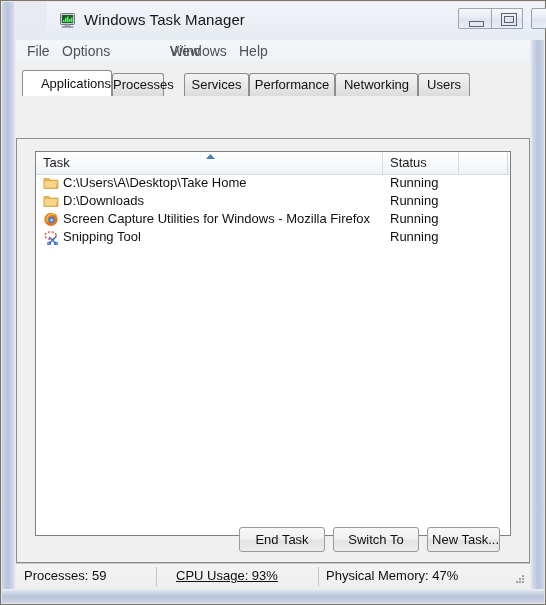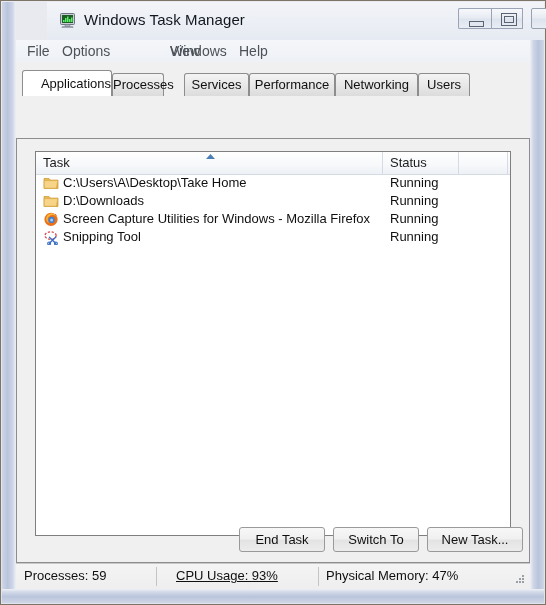--- a/index.html
+++ b/index.html
@@ -413,21 +413,21 @@
                 </svg></span>
               <span class="rtask">Snipping Tool</span>
               <span class="rstatus" style="left: 354px;">Running</span>
             </div>
           </div>
       </div>
 
       <div id="buttonrow">
         <div class="btn" style="left: 222px; width: 86px;">End Task</div>
         <div class="btn" style="left: 316px; width: 86px;">Switch To</div>
-        <div class="btn" style="left: 410px; width: 96px;">New Task...</div>
+        <div class="btn" style="left: 410px; width: 73px; text-align: right;">New Task...</div>
       </div>
     </div>
 
     <div id="statusbar">
       <div class="status-cell" style="left: 8px;">Processes: 59</div>
       <div class="status-cell" style="left: 160px; text-decoration: underline;">CPU Usage: 93%</div>
       <div class="status-cell" style="left: 310px;">Physical Memory: 47%</div>
       <div class="status-div" style="left: 140px;"></div>
       <div class="status-div" style="left: 302px;"></div>
       <svg id="grip" viewBox="0 0 13 13">

